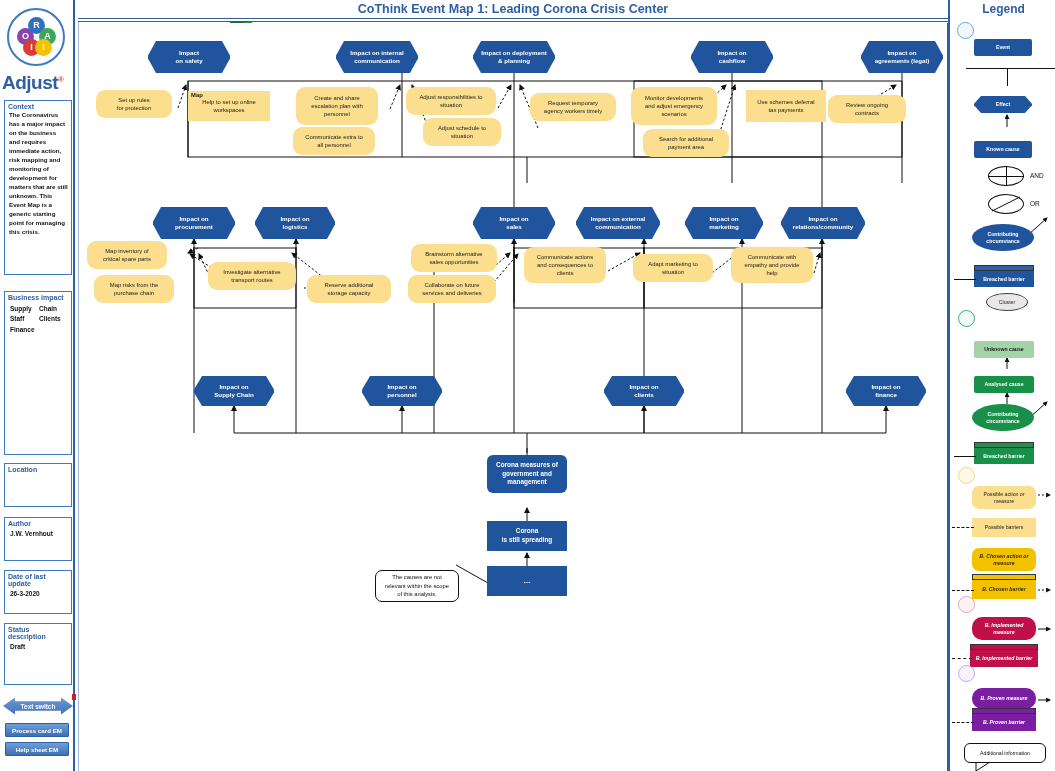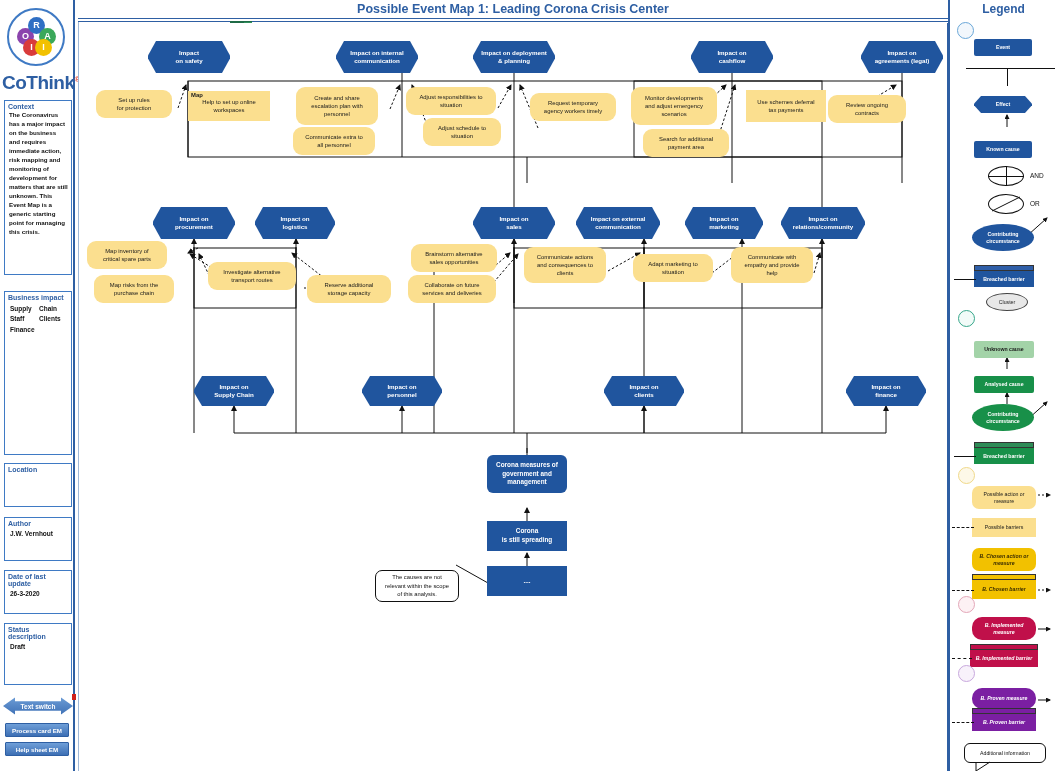--- a/index.html
+++ b/index.html
@@ -170,21 +170,21 @@
     <div class="logo-wrap">
       <div class="logo-circle"></div>
       <div class="dot" style="left:10px;top:20px;background:#8b44ad;">O</div>
       <div class="dot" style="left:21px;top:9px;background:#2f6fc4;">R</div>
       <div class="dot" style="left:32px;top:20px;background:#3aa85a;">A</div>
       <div class="dot" style="left:16px;top:31px;background:#d93b3b;">I</div>
       <div class="dot" style="left:28px;top:31px;background:#f2c100;">I</div>
     </div>
 
     <div class="logo-text">
-      <span>CoThink</span><sup>®</sup>
+      <span>Adjust</span><sup>®</sup>
     </div>
 
     <div class="panel" style="top:100px;height:175px;">
       <div class="ptitle">Context</div>
       <div class="pbody">The Coronavirus has a major impact on the business and requires immediate action, risk mapping and monitoring of development for matters that are still unknown. This Event Map is a generic starting point for managing this crisis.</div>
     </div>
 
     <div class="panel" style="top:291px;height:164px;">
       <div class="ptitle">Business impact</div>
       <div class="bi-grid">
@@ -225,21 +225,21 @@
     <div class="redmark"></div>
 
     <div class="sbtn" style="top:723px;">
       <span>Process card  EM</span>
     </div>
     <div class="sbtn" style="top:742px;">
       <span>Help sheet EM</span>
     </div>
   </div>
 
-  <div class="title">Possible Event Map 1:  Leading Corona Crisis Center</div>
+  <div class="title">CoThink Event Map 1:  Leading Corona Crisis Center</div>
   <div class="hdr-line"></div>
   <div class="hdr-line2"></div>
   <div class="green-marker"></div>
   <div class="green-marker2"></div>
 
   <div class="canvas">
 
     <svg class="ov" width="870" height="748">
       <defs>
         <marker id="ar" markerWidth="6" markerHeight="6" refX="5" refY="3" orient="auto">

